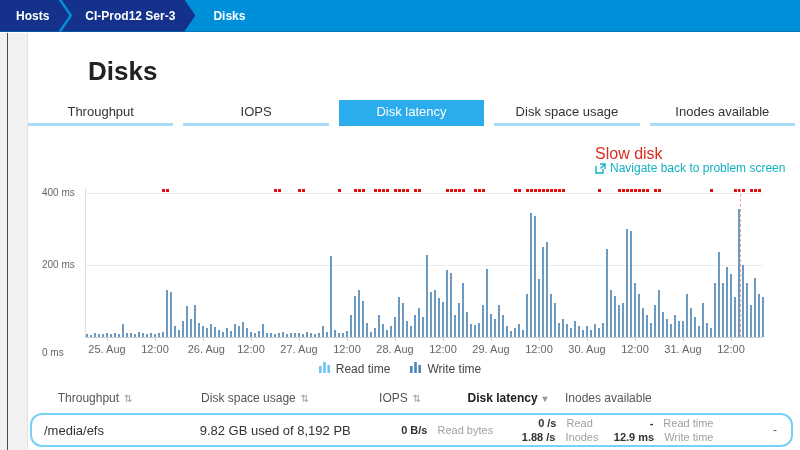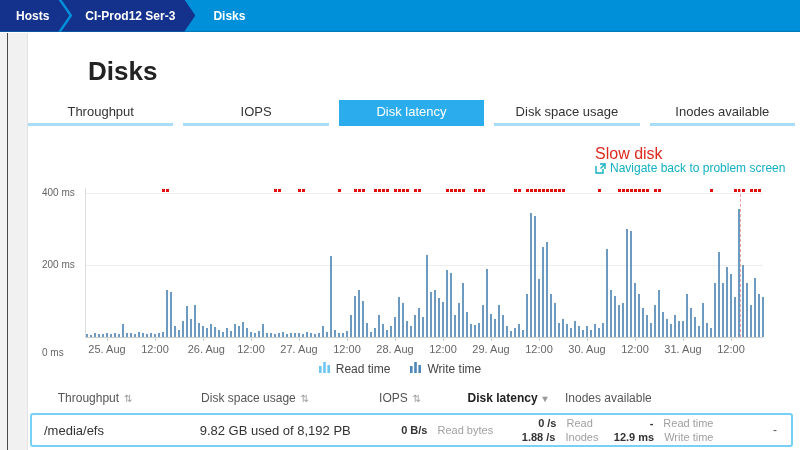--- a/index.html
+++ b/index.html
@@ -54,21 +54,21 @@
 
   
   .thead { position:absolute; left:30px; top:391px; width:763px; display:flex; font-size:12px; color:#555; }
   .th { white-space:nowrap; }
   .th .sort { color:#999; font-size:10px; margin-left:2px; }
   .th.active-col { font-weight:bold; color:#222; }
   .c0{width:150px; text-align:left; padding-left:10px;} .c1{width:190px; text-align:center;}
   .c2{width:130px; text-align:center;} .c3{width:100px; text-align:center;}
   .c4{width:115px; text-align:center;} .c5{width:78px; text-align:center;}
   .trow { position:absolute; left:30px; top:413px; width:763px; height:34px; background:#fff;
-    border:2px solid #76d1f5; border-radius:3px; display:flex; align-items:center; cursor:pointer; }
+    border:2px solid #76d1f5; border-radius:12px; display:flex; align-items:center; cursor:pointer; }
   .cell-disk { font-size:13px; color:#333; padding-left:12px; }
   .cell-center { font-size:13px; color:#333; text-align:center; }
   .metric { display:flex; flex-direction:column; justify-content:center; font-size:11px; line-height:14px; }
   .metric .mrow { display:flex; }
   .metric .val { width:58px; text-align:right; color:#333; font-weight:bold; white-space:nowrap; }
   .metric .lbl { color:#a0a0a0; margin-left:10px; white-space:nowrap; }
   .cell-dash { font-size:12px; color:#555; text-align:right; padding-right:14px; }
 </style>
 </head>
 <body>

